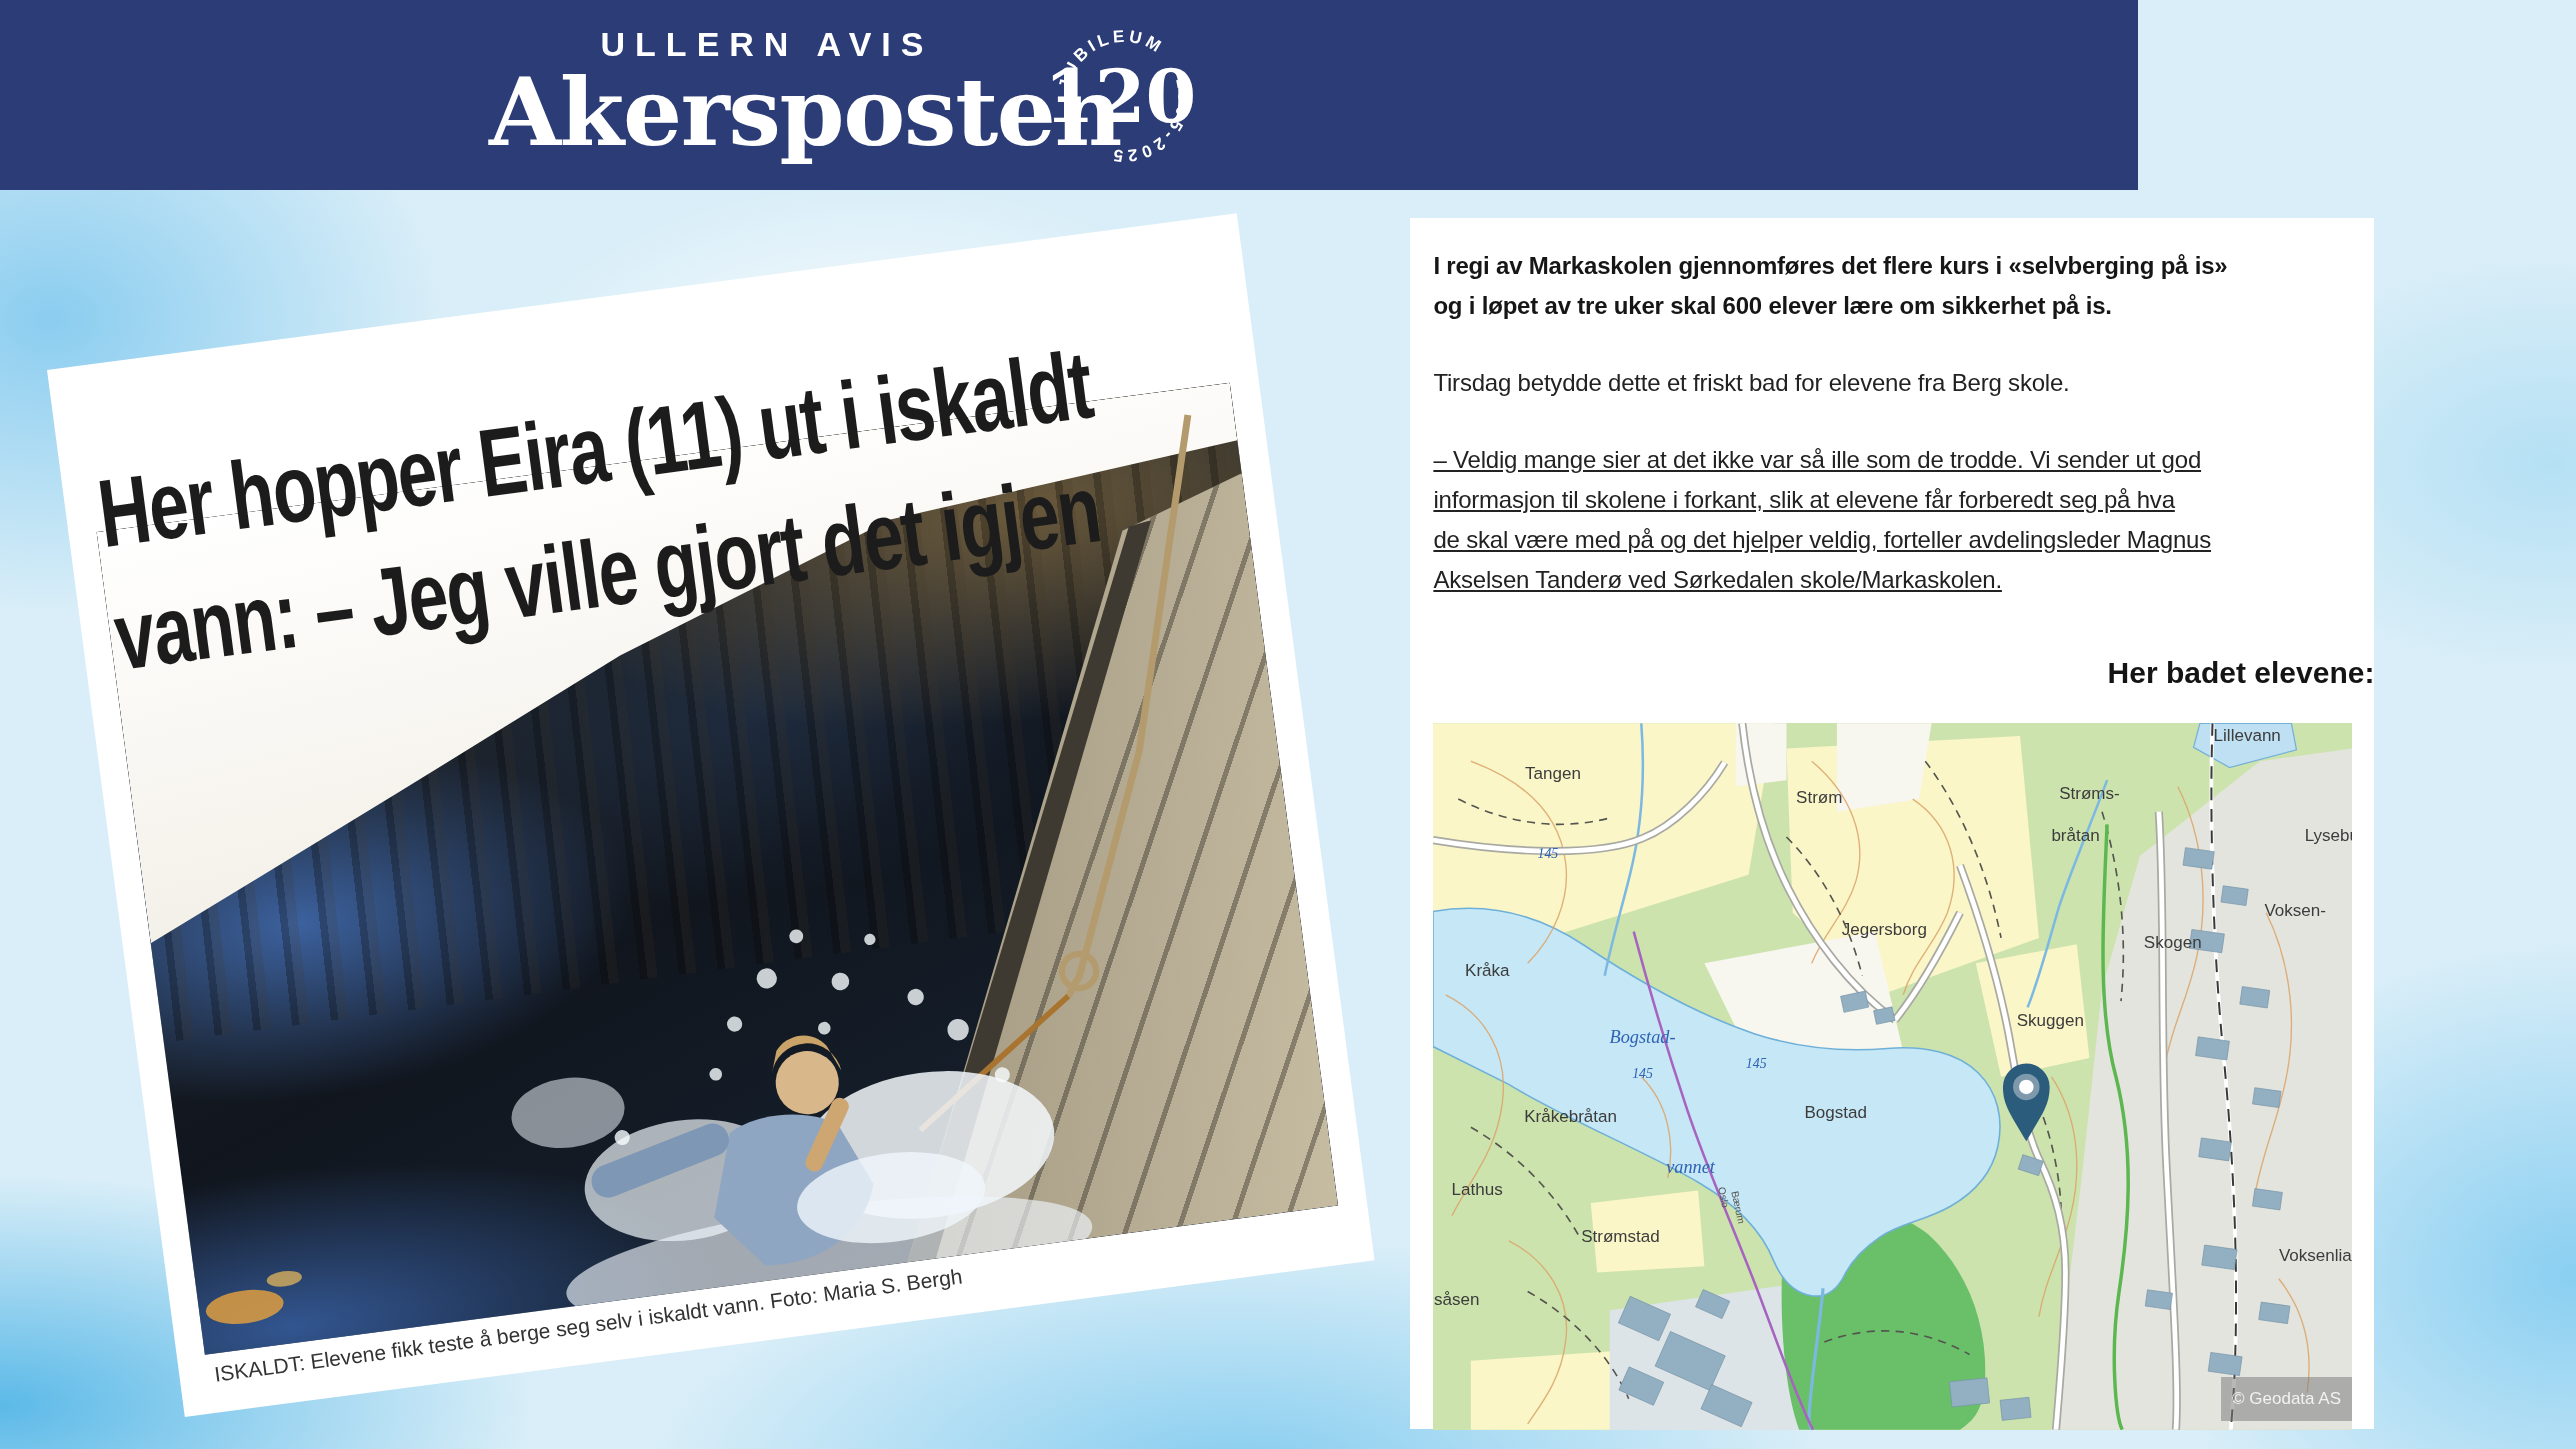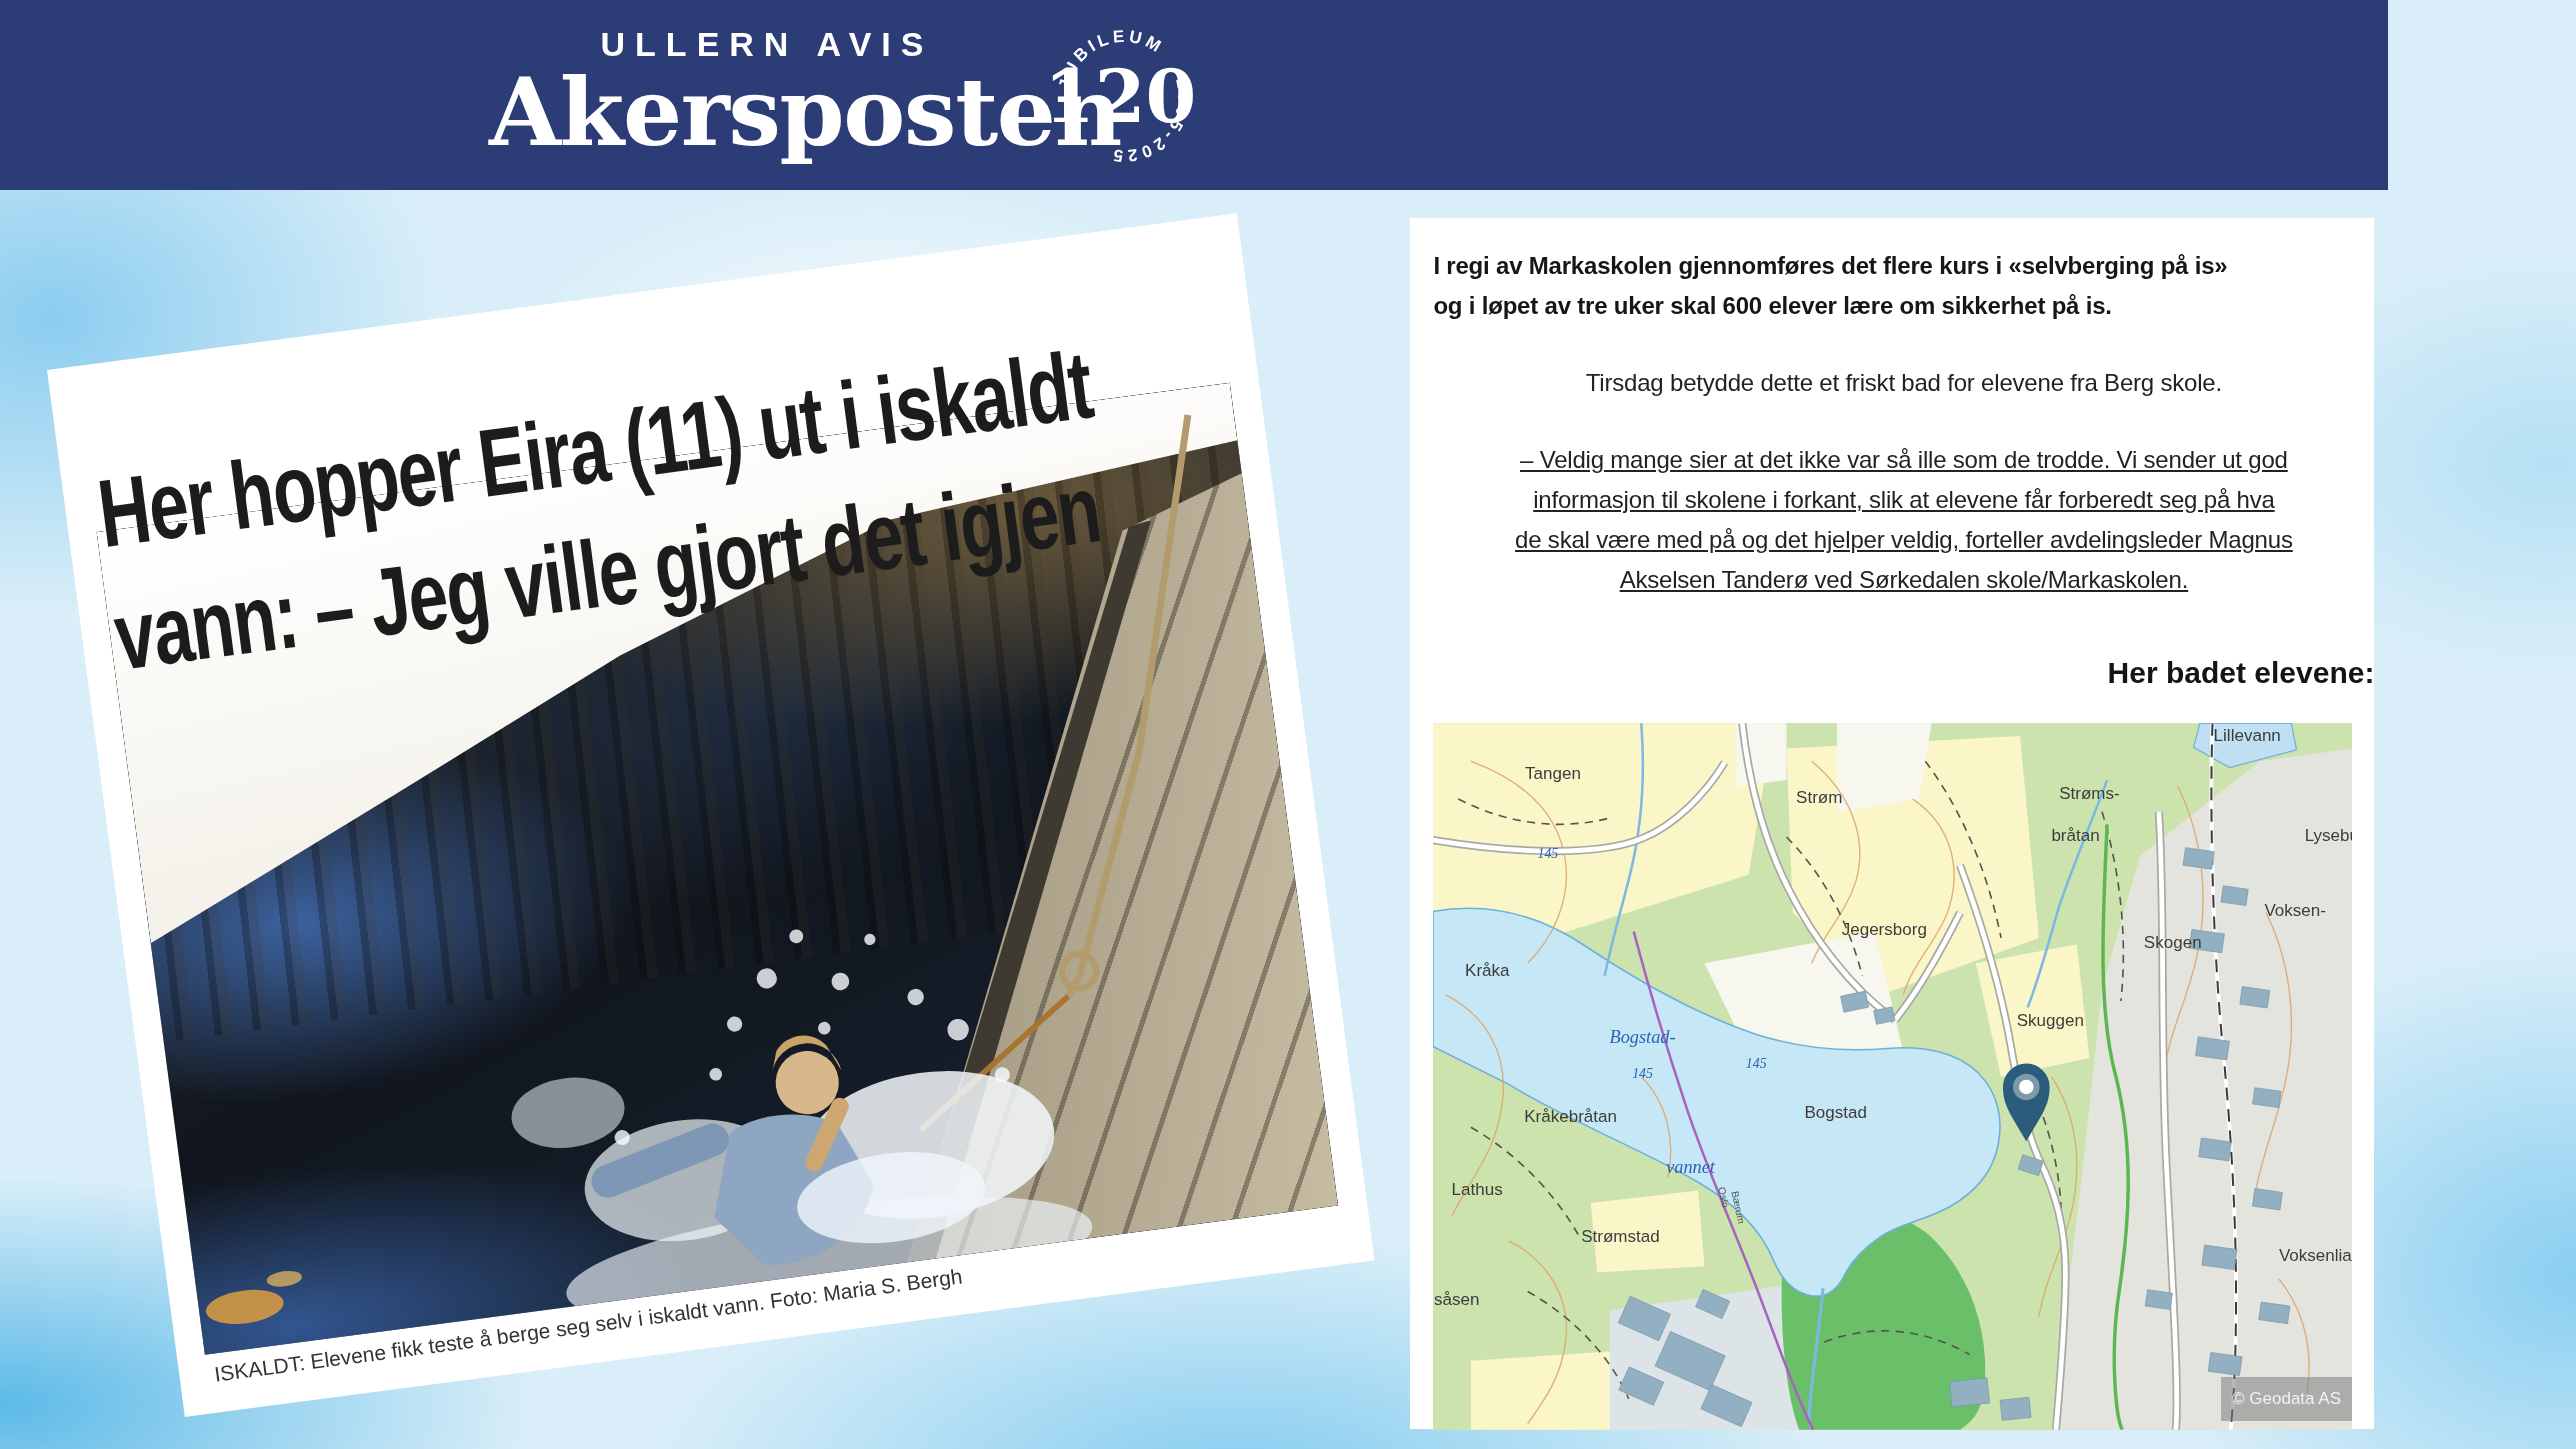--- a/index.html
+++ b/index.html
@@ -9,21 +9,21 @@
     background-image:
       radial-gradient(631px 474px at 2% 22%, rgba(125,199,238,.85), rgba(125,199,238,0) 62%),
       radial-gradient(821px 354px at 0% 97%, rgba(78,180,230,.9), rgba(78,180,230,0) 65%),
       radial-gradient(947px 391px at 48% 102%, rgba(112,196,237,.8), rgba(112,196,237,0) 62%),
       radial-gradient(695px 537px at 100% 88%, rgba(118,199,239,.8), rgba(118,199,239,0) 62%),
       radial-gradient(537px 347px at 99% 32%, rgba(165,218,242,.7), rgba(165,218,242,0) 60%),
       radial-gradient(695px 410px at 34% 28%, rgba(255,255,255,.95), rgba(255,255,255,0) 55%),
       radial-gradient(600px 347px at 68% 55%, rgba(238,249,253,.85), rgba(238,249,253,0) 55%);
   }
   
-  .site-header{position:absolute;left:0;top:0;width:2388px;height:190px;background:#2b3c76;}
+  .site-header{position:absolute;left:0;top:0;width:2138px;height:190px;background:#2b3c76;}
   .masthead{position:absolute;left:489px;top:0;width:556px;height:190px;text-align:center;color:#fff;}
   .kicker{margin-top:25px;font-size:34px;font-weight:bold;letter-spacing:10px;}
   .brand{margin-top:1.3px;font-family:"DejaVu Serif",serif;font-weight:bold;font-size:93px;line-height:95px;letter-spacing:-1.3px;}
   .badge{position:absolute;left:1056px;top:28px;width:136px;height:136px;}
   .badge svg{overflow:visible;}
   .badge .ring{font-size:27px;font-weight:bold;letter-spacing:6px;fill:#fff;}
   .badge .num{font-family:"DejaVu Serif",serif;font-size:116px;font-weight:bold;fill:#fff;}
   
   .card{position:absolute;left:47px;top:370px;width:1200px;height:1056px;background:#fff;
         transform:rotate(-7.5deg);transform-origin:0 0;}
@@ -46,21 +46,21 @@
       background:linear-gradient(100deg,#57524a 0%,#6e6758 20%,#8a8170 48%,#aaa088 72%,#c6bca2 100%);}
   .planks{position:absolute;inset:0;clip-path:polygon(100% 11%,89% 16%,62% 100%,100% 100%);
       background:repeating-linear-gradient(116deg, rgba(28,24,17,0) 0 45px, rgba(28,24,17,.45) 45px 50px);opacity:.8;}
   .dock-edge{position:absolute;inset:0;clip-path:polygon(89.6% 15.6%,91.6% 15.2%,64.5% 100%,62% 100%);background:#3e3a32;}
   .photo-art{position:absolute;inset:0;}
   .caption{position:absolute;left:35px;top:1006px;width:1130px;font-size:21px;color:#333;z-index:2;}
   
   .panel{position:absolute;left:1410px;top:218px;width:964px;height:1211px;background:#fff;}
   .panel-inner{padding:20px 0 0 23.4px;width:941px;}
   .lead{font-size:24px;font-weight:bold;color:#161616;line-height:40px;white-space:pre-line;letter-spacing:-0.2px;}
-  .para{font-size:24px;color:#222;line-height:40px;white-space:pre-line;letter-spacing:-0.2px;text-align:center;}
+  .para{font-size:24px;color:#222;line-height:40px;white-space:pre-line;letter-spacing:-0.2px;}
   .lead{margin:8px 0 37px 0;}
   .p1{margin:0 0 37px 0;}
   .p2{margin:0 0 56px 0;text-decoration:underline;}
   .section-heading{font-size:30px;font-weight:bold;color:#141414;margin:0 0 33px 0;text-align:right;}
   
   .map{position:relative;width:919px;height:707px;overflow:hidden;background:#cde3ad;}
   .map svg{display:block;}
   .ml-place{font-family:"Liberation Sans",sans-serif;font-size:27px;fill:#3c3c3c;text-anchor:middle;}
   .ml-water{font-family:"Liberation Serif",serif;font-style:italic;font-size:29px;fill:#2f63b4;text-anchor:middle;}
   .ml-elev{font-family:"Liberation Serif",serif;font-style:italic;font-size:22px;fill:#2f63b4;text-anchor:middle;}

